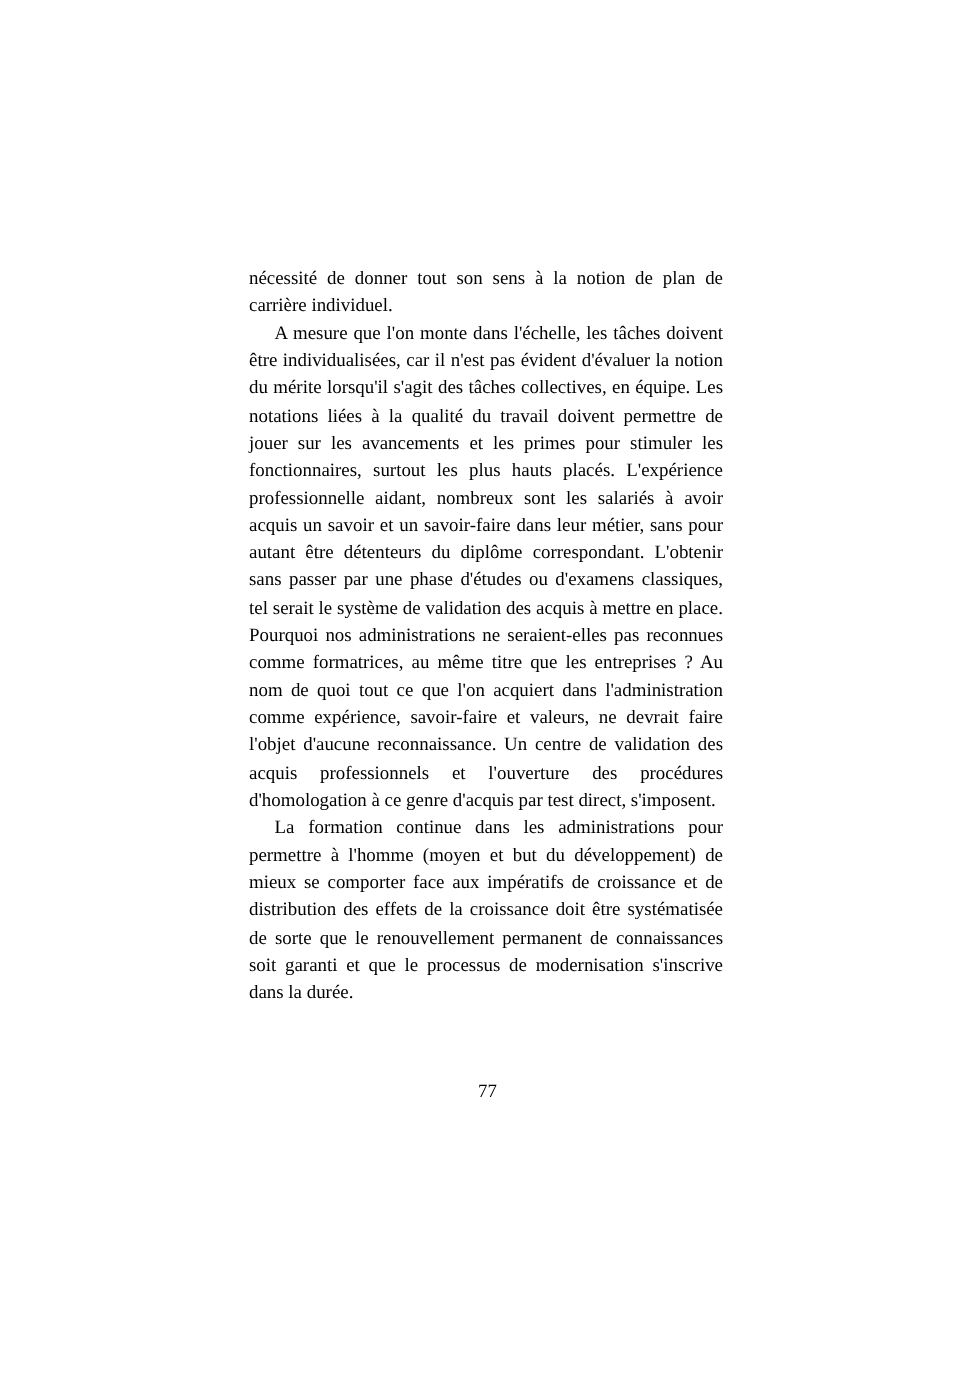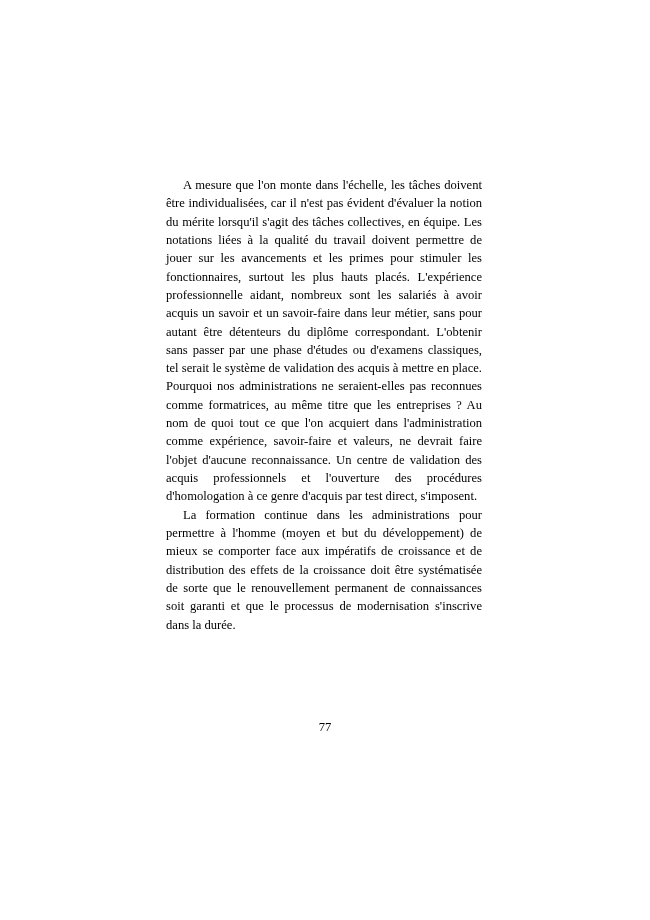--- a/index.html
+++ b/index.html
@@ -49,17 +49,18 @@
     text-align: center;
     font-size: 12.6px;
     font-family: "Liberation Serif", serif;
   }
 </style>
 </head>
 <body>
 
 <div class="page">
   <div class="content">
+    <p class="para">nécessité de donner tout son sens à la notion de plan de carrière individuel.</p>
     <p class="para indent">A mesure que l'on monte dans l'échelle, les tâches doivent être individualisées, car il n'est pas évident d'évaluer la notion du mérite lorsqu'il s'agit des tâches collectives, en équipe. Les notations liées à la qualité du travail doivent permettre de jouer sur les avancements et les primes pour stimuler les fonctionnaires, surtout les plus hauts placés. L'expérience professionnelle aidant, nombreux sont les salariés à avoir acquis un savoir et un savoir-faire dans leur métier, sans pour autant être détenteurs du diplôme correspondant. L'obtenir sans passer par une phase d'études ou d'examens classiques, tel serait le système de validation des acquis à mettre en place. Pourquoi nos administrations ne seraient-elles pas reconnues comme formatrices, au même titre que les entreprises ? Au nom de quoi tout ce que l'on acquiert dans l'administration comme expérience, savoir-faire et valeurs, ne devrait faire l'objet d'aucune reconnaissance. Un centre de validation des acquis professionnels et l'ouverture des procédures d'homologation à ce genre d'acquis par test direct, s'imposent.</p>
     <p class="para indent">La formation continue dans les administrations pour permettre à l'homme (moyen et but du développement) de mieux se comporter face aux impératifs de croissance et de distribution des effets de la croissance doit être systématisée de sorte que le renouvellement permanent de connaissances soit garanti et que le processus de modernisation s'inscrive dans la durée.</p>
   </div>
   <div class="page-number">77</div>
 </div>
 
 </body></html>

